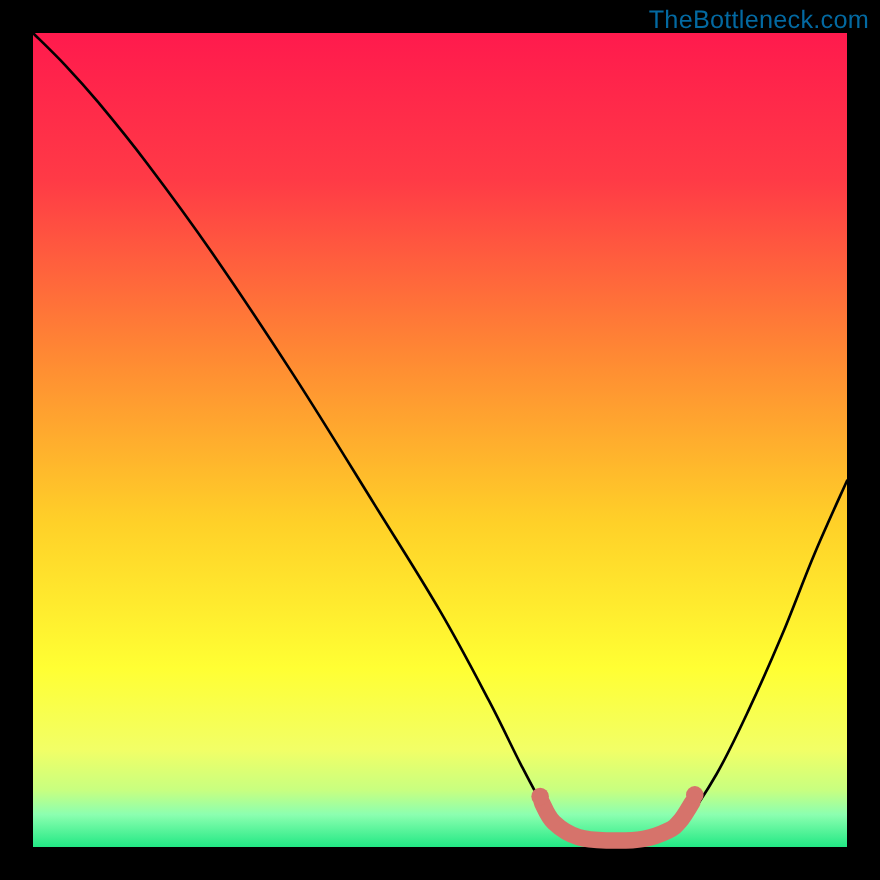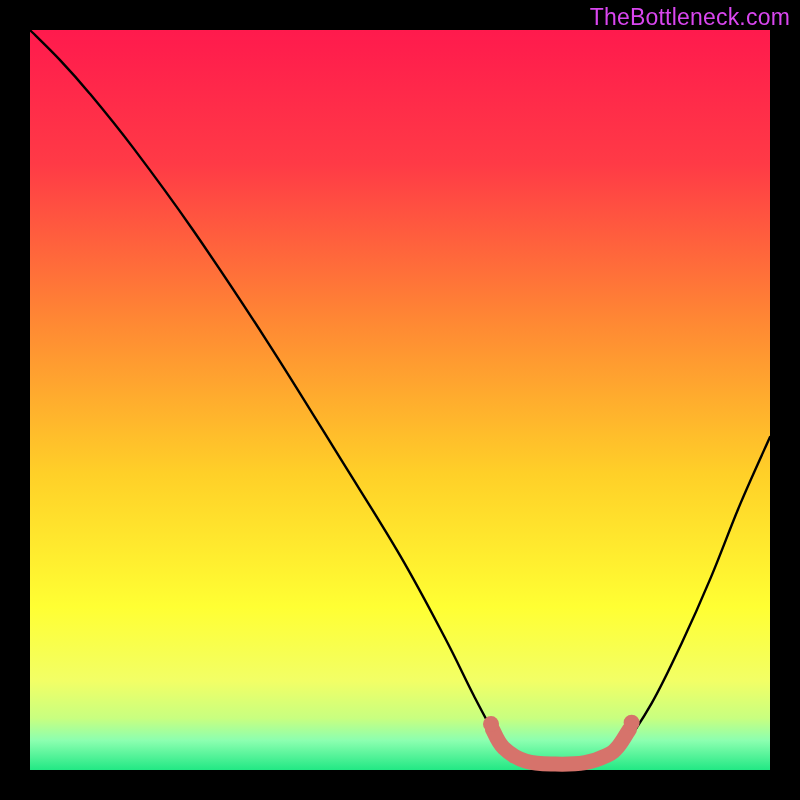--- a/index.html
+++ b/index.html
@@ -16,21 +16,21 @@
     width: 800px;
     height: 800px;
     background: #000;
   }
   .watermark {
     position: absolute;
     top: 4px;
     right: 10px;
     font-size: 23px;
     font-weight: 400;
-    color: #d946ef;
+    color: #0369a1;
     letter-spacing: 0.2px;
     z-index: 5;
   }
   svg {
     display: block;
     position: absolute;
     top: 0;
     left: 0;
   }
 </style>

